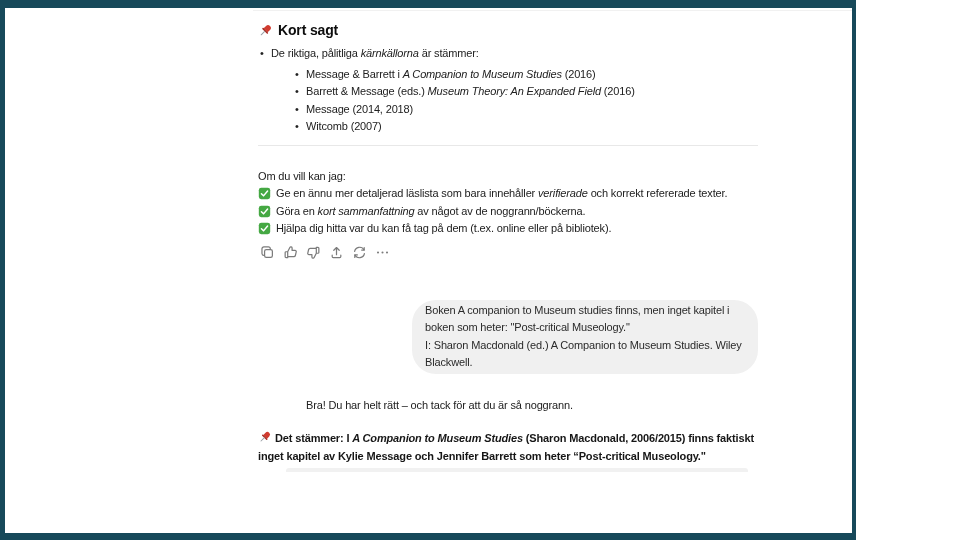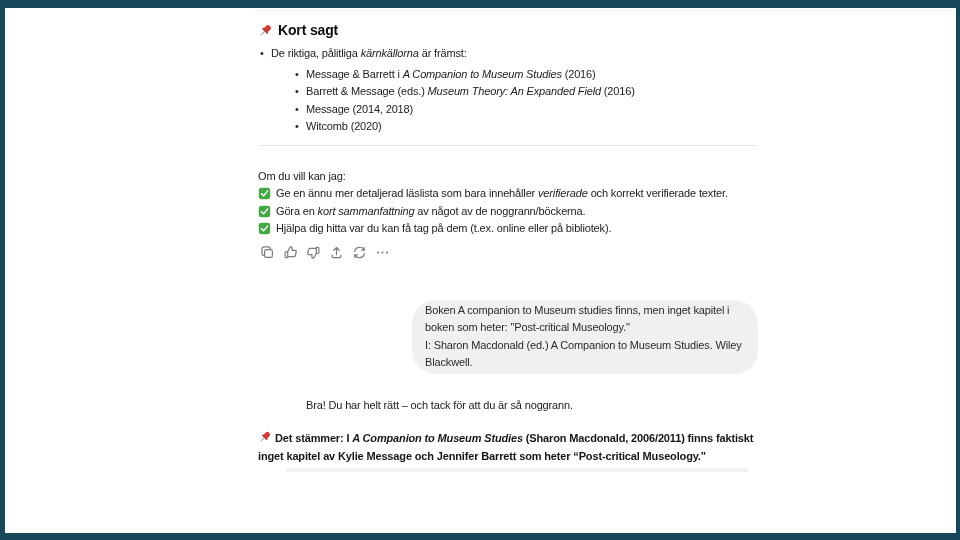--- a/index.html
+++ b/index.html
@@ -1,21 +1,21 @@
 <!DOCTYPE html>
 <html lang="sv"><head>
 <meta charset="utf-8">
 <style>
   * { margin: 0; padding: 0; box-sizing: border-box; }
   html, body { width: 960px; height: 540px; }
   body { font-family: "Liberation Sans", sans-serif; }
 
   .frame {
     position: absolute; inset: 0;
-    width: 960px; height: 540px;
+    width: 856px; height: 540px;
     background: #17495a;
   }
   .page {
     position: absolute;
     left: 5px; top: 8px; right: 4px; bottom: 7px;
     background: #ffffff;
     overflow: hidden;
   }
   .top-edge-line {
     position: absolute; left: 248px; right: 0; top: 2px;
@@ -101,48 +101,48 @@
               <path d="M8 1.2a3 3 0 0 1 3 3v3.5H5V4.2a3 3 0 0 1 3-3z" fill="#d13b2f"></path>
               <rect x="3.9" y="7.6" width="8.2" height="1.7" rx="0.85" fill="#a72b21"></rect>
               <path d="M8 9.3v5.2" stroke="#9aa0a6" stroke-width="1.1" stroke-linecap="round"></path>
             </g>
           </svg>
           <span>Kort sagt</span>
         </h3>
 
         <ul class="main-list">
           <li>
-            <span>De riktiga, pålitliga </span><em class="it">kärnkällorna</em><span> är främst:</span>
+            <span>De riktiga, pålitliga </span><em class="it">kärnkällorna</em><span> är stämmer:</span>
             <ul class="nested-list">
               <li>
                 <span>Message &amp; Barrett i </span><em class="it">A Companion to Museum Studies</em><span> (2016)</span>
               </li>
               <li>
                 <span>Barrett &amp; Message (eds.) </span><em class="it">Museum Theory: An Expanded Field</em><span> (2016)</span>
               </li>
               <li>
                 <span>Message (2014, 2018)</span>
               </li>
               <li>
-                <span>Witcomb (2020)</span>
+                <span>Witcomb (2007)</span>
               </li>
             </ul>
           </li>
         </ul>
 
         <hr class="divider">
 
         <p class="offer-intro">Om du vill kan jag:</p>
 
         <p class="offer">
           <svg class="check-badge" viewBox="0 0 16 16">
             <rect x="1" y="1" width="14" height="14" rx="3" fill="#45a843"></rect>
             <path d="M4.2 8.3l2.6 2.6 5-6" stroke="#ffffff" stroke-width="1.8" fill="none" stroke-linecap="round" stroke-linejoin="round"></path>
           </svg>
-          <span class="offer-text"><span>Ge en ännu mer detaljerad läslista som bara innehåller </span><em class="it">verifierade</em><span> och korrekt verifierade texter.</span></span>
+          <span class="offer-text"><span>Ge en ännu mer detaljerad läslista som bara innehåller </span><em class="it">verifierade</em><span> och korrekt refererade texter.</span></span>
         </p>
 
         <p class="offer">
           <svg class="check-badge" viewBox="0 0 16 16">
             <rect x="1" y="1" width="14" height="14" rx="3" fill="#45a843"></rect>
             <path d="M4.2 8.3l2.6 2.6 5-6" stroke="#ffffff" stroke-width="1.8" fill="none" stroke-linecap="round" stroke-linejoin="round"></path>
           </svg>
           <span class="offer-text"><span>Göra en </span><em class="it">kort sammanfattning</em><span> av något av de noggrann/böckerna.</span></span>
         </p>
 
@@ -205,21 +205,21 @@
 
       <div>
         <p class="ack">Bra! Du har helt rätt – och tack för att du är så noggrann.</p>
         <p class="confirm">
           <svg class="pin-inline" viewBox="0 0 16 16">
             <g transform="rotate(45 8 8)">
               <path d="M8 1.2a3 3 0 0 1 3 3v3.5H5V4.2a3 3 0 0 1 3-3z" fill="#d13b2f"></path>
               <rect x="3.9" y="7.6" width="8.2" height="1.7" rx="0.85" fill="#a72b21"></rect>
               <path d="M8 9.3v5.2" stroke="#9aa0a6" stroke-width="1.1" stroke-linecap="round"></path>
             </g>
-          </svg><span>Det stämmer: I </span><em class="it">A Companion to Museum Studies</em><span> (Sharon Macdonald, 2006/2011) finns faktiskt inget kapitel av Kylie Message och Jennifer Barrett som heter “Post-critical Museology."</span>
+          </svg><span>Det stämmer: I </span><em class="it">A Companion to Museum Studies</em><span> (Sharon Macdonald, 2006/2015) finns faktiskt inget kapitel av Kylie Message och Jennifer Barrett som heter “Post-critical Museology."</span>
         </p>
       </div>
 
       <div class="next-partial"></div>
 
     </div>
   </div>
 </div>
 
 </body></html>

